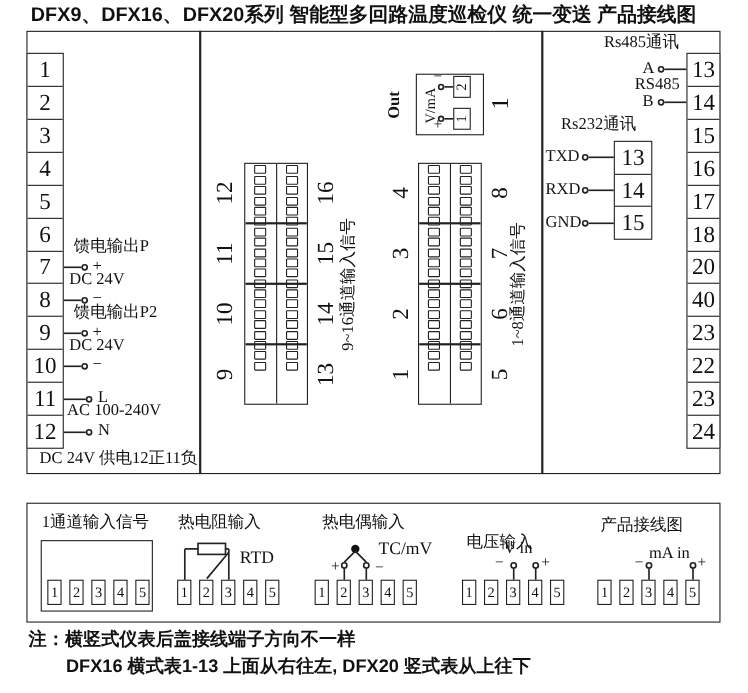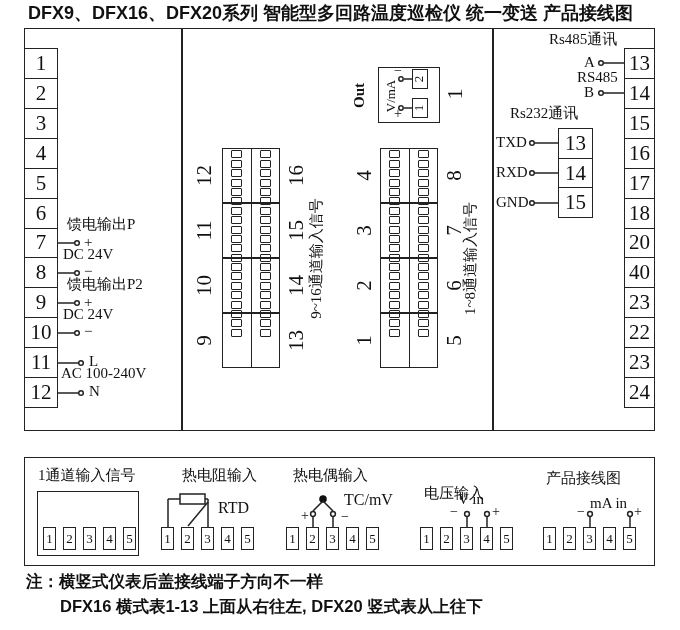--- a/index.html
+++ b/index.html
@@ -64,20 +64,21 @@
   <div class="t" style="left:84px;top:235px;">+</div>
   <div class="t" style="left:63px;top:247px;">DC 24V</div>
   <div class="t" style="left:84px;top:264px;">−</div>
   <div class="t" style="left:67px;top:277px;">馈电输出P2</div>
   <div class="t" style="left:84px;top:295px;">+</div>
   <div class="t" style="left:63px;top:307px;">DC 24V</div>
   <div class="t" style="left:84px;top:324px;">−</div>
   <div class="t" style="left:89px;top:354px;">L</div>
   <div class="t" style="left:61px;top:366px;">AC 100-240V</div>
   <div class="t" style="left:89px;top:384px;">N</div>
+  <div class="t" style="left:36px;top:410px;">DC 24V 供电12正11负</div>
 
   <div class="vlabels" style="left:190px;top:148px;width:28px;height:220px;">
       <div class="vlabel-cell">
         <span>12</span>
       </div>
       <div class="vlabel-cell">
         <span>11</span>
       </div>
       <div class="vlabel-cell">
         <span>10</span>
@@ -291,21 +292,21 @@
   <div class="t" style="left:38px;top:468px;">1通道输入信号</div>
   <div class="box" style="left:37px;top:491px;width:102px;height:65px;border-width:1.5px;"></div>
   <div class="btrow" style="left:43px;top:527px;">
       <div class="bterm">1</div>
       <div class="bterm">2</div>
       <div class="bterm">3</div>
       <div class="bterm">4</div>
       <div class="bterm">5</div>
     </div>
 
-  <div class="t" style="left:182px;top:468px;">热电阻输入</div>
+  <div class="t" style="left:162px;top:468px;font-family:Liberation Mono, monospace;">热电阻输入</div>
   <div class="t" style="left:218px;top:500px;font-size:16px;">RTD</div>
   <div class="btrow" style="left:161px;top:527px;">
       <div class="bterm">1</div>
       <div class="bterm">2</div>
       <div class="bterm">3</div>
       <div class="bterm">4</div>
       <div class="bterm">5</div>
     </div>
 
   <div class="t" style="left:293px;top:468px;">热电偶输入</div>

